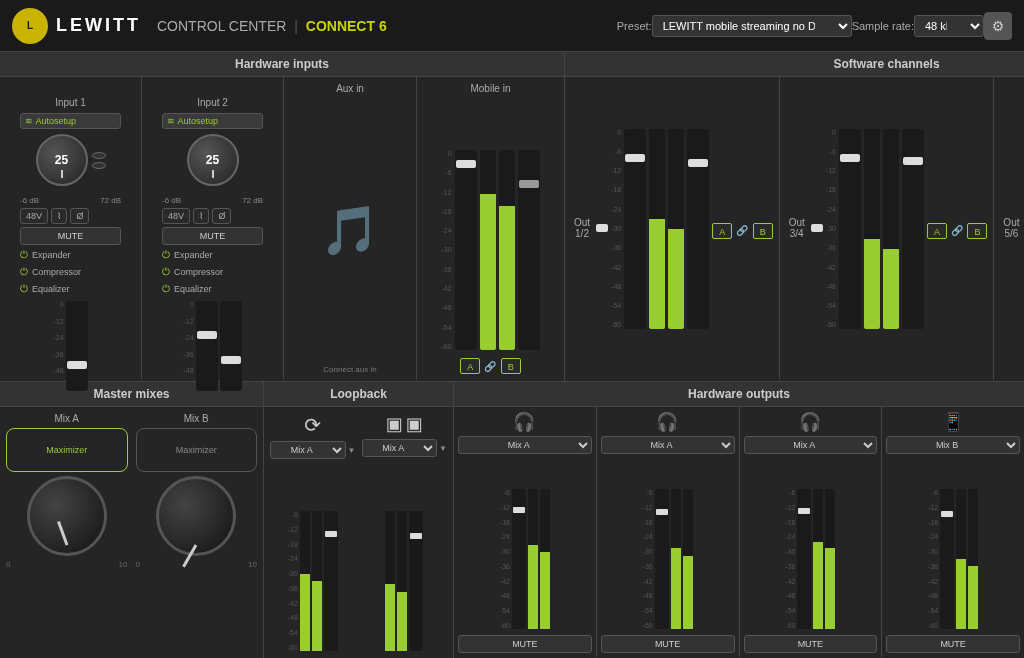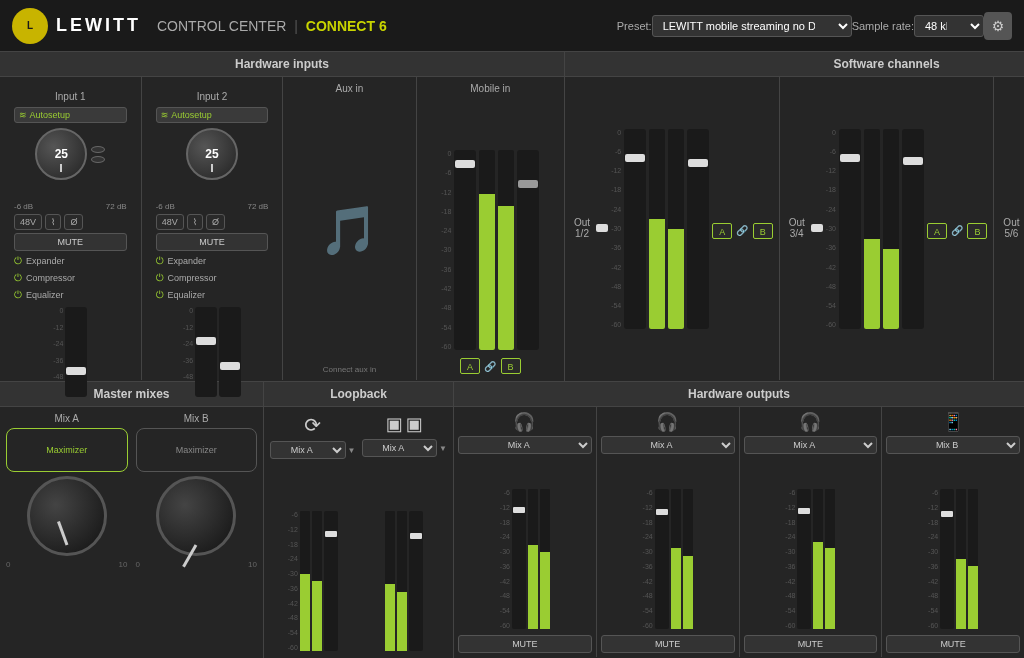--- a/index.html
+++ b/index.html
@@ -124,21 +124,21 @@
     }
     .hw-inputs-body {
       display: flex;
       height: calc(100% - 26px);
     }
 
     
     .input-channel {
       width: 148px;
       border-right: 1px solid #444;
-      padding: 14px;
+      padding: 20px;
       display: flex;
       flex-direction: column;
       gap: 3px;
     }
     .channel-title {
       text-align: center;
       font-size: 10px;
       color: #aaa;
       margin-bottom: 2px;
     }
@@ -179,21 +179,21 @@
       transform: translateX(-50%);
       width: 2px;
       height: 8px;
       background: #ccc;
     }
     .db-labels {
       display: flex;
       justify-content: space-between;
       font-size: 8px;
       color: #888;
-      margin-top: 17px;
+      margin-top: 5px;
     }
     .buttons-row {
       display: flex;
       gap: 3px;
       align-items: center;
     }
     .small-btn {
       background: #2a2a2a;
       border: 1px solid #555;
       color: #aaa;

